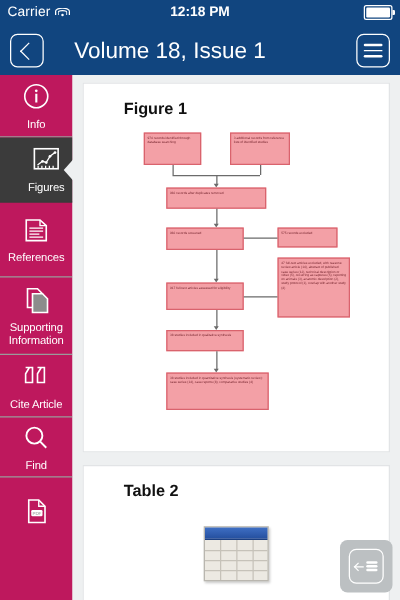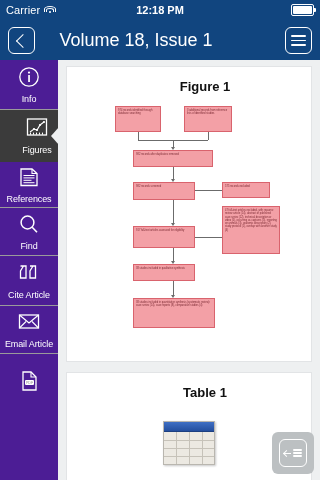--- a/index.html
+++ b/index.html
@@ -46,21 +46,21 @@
   }
   .nav-back{left:8px;}
   .nav-menu{right:8px;}
   .chev{width:9px;height:9px;border-left:1.8px solid #fff;border-bottom:1.8px solid #fff;transform:rotate(45deg);margin-left:3px;}
   .bars{width:15px;height:11px;display:flex;flex-direction:column;justify-content:space-between;}
   .bars span{display:block;height:1.6px;background:#fff;border-radius:1px;}
 
   
   .sidebar{
     position:absolute;top:60px;left:0;width:58px;height:420px;
-    background:#4c1d95;
+    background:#be185d;
   }
   .side-item{
     position:relative;width:58px;box-sizing:border-box;
     display:flex;flex-direction:column;align-items:center;justify-content:center;
     color:#fff;cursor:pointer;
     border-bottom:1px solid #9a9a9a;
     padding:4px 0 5px;
   }
   .side-item .label{
     font-size:9px;line-height:10px;text-align:center;margin-top:3px;
@@ -80,21 +80,21 @@
     position:absolute;top:60px;left:58px;width:262px;height:420px;
     background:#eef0f1;overflow:hidden;
   }
   .card{
     position:absolute;left:8px;width:246px;background:#fff;
     border:1px solid #e2e4e6;box-sizing:border-box;
   }
   .card-fig{top:6px;height:296px;}
   .card-tab{top:312px;height:170px;}
   .cap{
-    text-align:center;font-size:13px;font-weight:700;color:#111;
+    text-align:left;font-size:13px;font-weight:700;color:#111;
     margin-top:12px;
     margin-left:32px;
   }
 
   
   .flow{position:relative;width:246px;height:250px;margin-top:6px;}
   .fbox{
     position:absolute;box-sizing:border-box;
     background:#f3a0a6;border:1px solid #d9636d;
     color:#7a2a33;overflow:hidden;
@@ -202,66 +202,64 @@
             <rect x="8" y="16.6" width="1" height="2" fill="#fff"></rect>
             <rect x="11" y="16.6" width="1" height="2" fill="#fff"></rect>
             <rect x="14" y="16.6" width="1" height="2" fill="#fff"></rect>
             <rect x="17" y="16.6" width="1" height="2" fill="#fff"></rect>
             <rect x="20" y="16.6" width="1" height="2" fill="#fff"></rect>
           </svg>
       </span>
       <span class="label">Figures</span>
     </div>
 
-    <div class="side-item" style="height:46px">
+    <div class="side-item" style="height:60px">
       <span class="ico">
         <svg viewBox="0 0 30 26">
             <path d="M7 4 h11 l5 4.5 v12 h-16 z" fill="none" stroke="#fff" stroke-width="1.3"></path>
             <path d="M18 4 v4.5 h5" fill="none" stroke="#fff" stroke-width="1.1"></path>
             <rect x="9.5" y="10" width="11" height="1" fill="#fff"></rect>
             <rect x="9.5" y="12.4" width="11" height="1" fill="#fff"></rect>
             <rect x="9.5" y="14.8" width="8" height="1" fill="#fff"></rect>
             <rect x="9.5" y="17.2" width="11" height="1" fill="#fff"></rect>
           </svg>
       </span>
       <span class="label">References</span>
     </div>
 
+    <div class="side-item" style="height:62px">
+      <span class="ico">
+        <svg viewBox="0 0 30 26">
+            <path d="M8 3 h8 l4 4 v11 h-12 z" fill="none" stroke="#fff" stroke-width="1.3"></path>
+            <path d="M12 7 h8 l4 4 v11 h-12 z" fill="#8c8c8c" stroke="#fff" stroke-width="1.3"></path>
+          </svg>
+      </span>
+      <span class="label">Supporting Information</span>
+    </div>
+
+    <div class="side-item" style="height:50px">
+      <span class="ico">
+        <svg viewBox="0 0 30 26">
+            <path d="M6.5 5 h5.5 v12 h-5.5 v-7 l3-5 h-3 z" fill="none" stroke="#fff" stroke-width="1.3"></path>
+            <path d="M16 5 h5.5 v12 h-5.5 v-7 l3-5 h-3 z" fill="none" stroke="#fff" stroke-width="1.3"></path>
+          </svg>
+      </span>
+      <span class="label">Cite Article</span>
+    </div>
 
     <div class="side-item" style="height:48px">
       <span class="ico">
         <svg viewBox="0 0 30 26">
             <circle cx="13.5" cy="10.5" r="6.4" fill="none" stroke="#fff" stroke-width="1.5"></circle>
             <line x1="18.2" y1="15.3" x2="23" y2="20.2" stroke="#fff" stroke-width="1.6"></line>
           </svg>
       </span>
       <span class="label">Find</span>
     </div>
 
-    <div class="side-item" style="height:50px">
-      <span class="ico">
-        <svg viewBox="0 0 30 26">
-            <path d="M6.5 5 h5.5 v12 h-5.5 v-7 l3-5 h-3 z" fill="none" stroke="#fff" stroke-width="1.3"></path>
-            <path d="M16 5 h5.5 v12 h-5.5 v-7 l3-5 h-3 z" fill="none" stroke="#fff" stroke-width="1.3"></path>
-          </svg>
-      </span>
-      <span class="label">Cite Article</span>
-    </div>
-
-    <div class="side-item" style="height:48px">
-      <span class="ico">
-        <svg viewBox="0 0 30 26">
-            <rect x="5.5" y="5" width="19" height="13" fill="none" stroke="#fff" stroke-width="1.3"></rect>
-            <polyline points="5.5,5 15,13 24.5,5" fill="none" stroke="#fff" stroke-width="1.2"></polyline>
-            <line x1="5.5" y1="18" x2="12" y2="11.5" stroke="#fff" stroke-width="1.1"></line>
-            <line x1="24.5" y1="18" x2="18" y2="11.5" stroke="#fff" stroke-width="1.1"></line>
-          </svg>
-      </span>
-      <span class="label">Email Article</span>
-    </div>
 
     <div class="side-item" style="height:56px;border-bottom:none">
       <span class="ico">
         <svg viewBox="0 0 30 26">
             <path d="M9 3 h8 l5 5 v13 h-13 z" fill="none" stroke="#fff" stroke-width="1.3"></path>
             <path d="M17 3 v5 h5" fill="none" stroke="#fff" stroke-width="1.1"></path>
             <rect x="11" y="11" width="9" height="5" rx="1" fill="#fff"></rect>
             <text x="15.5" y="15.1" font-size="3.6" text-anchor="middle" fill="#8c8c8c" font-family="Liberation Sans, sans-serif">PDF</text>
           </svg>
       </span>
@@ -320,21 +318,21 @@
         <div class="ln lv" style="left:106px;top:181px;height:15px"></div>
         <div class="arw" style="left:103.5px;top:195px"></div>
 
         <div class="fbox" style="left:66px;top:198px;width:82px;height:30px">
           <span class="t">38 studies included in quantitative synthesis (systematic review): case series (14), case reports (8), comparative studies (4)</span>
         </div>
       </div>
     </div>
 
     <div class="card card-tab">
-      <div class="cap">Table 1</div>
+      <div class="cap">Table 2</div>
       <div class="tbl">
         <div class="hd"></div>
         <div class="grid">
           <i class="h" style="top:8px"></i>
           <i class="h" style="top:16px"></i>
           <i class="h" style="top:24px"></i>
           <i class="v" style="left:12px"></i>
           <i class="v" style="left:25px"></i>
           <i class="v" style="left:38px"></i>
         </div>

